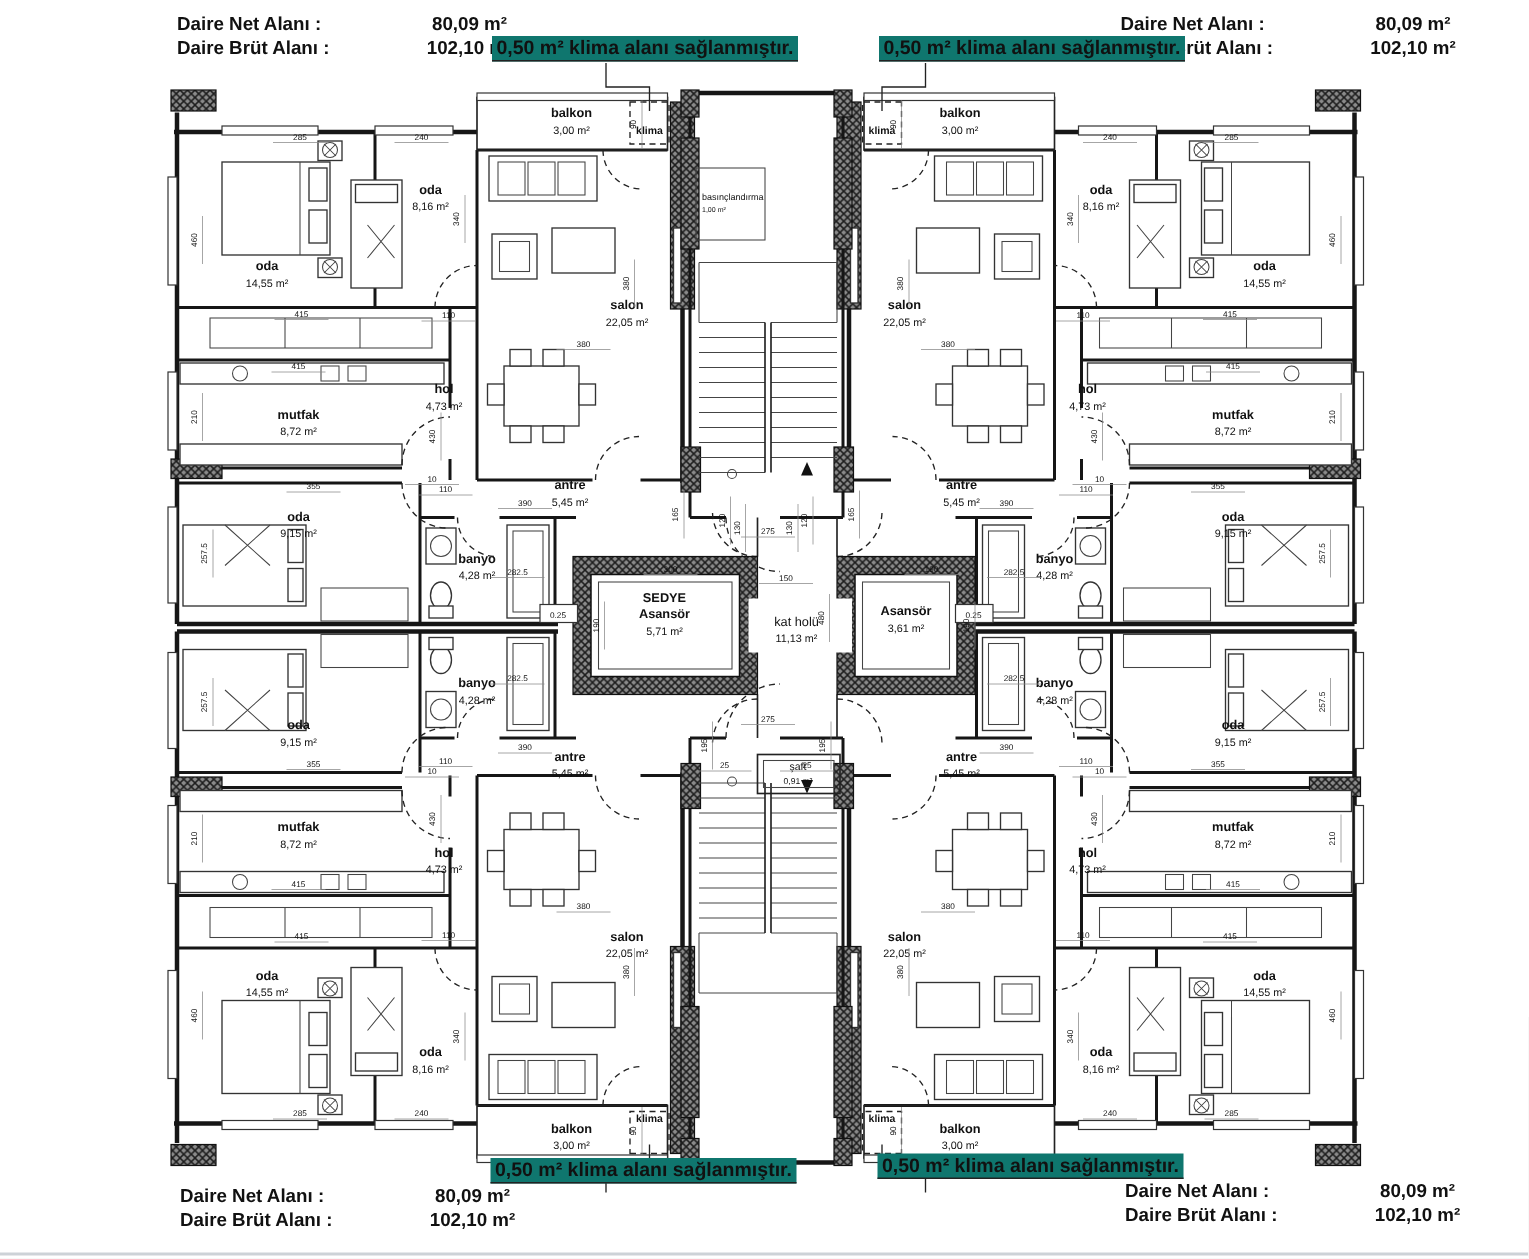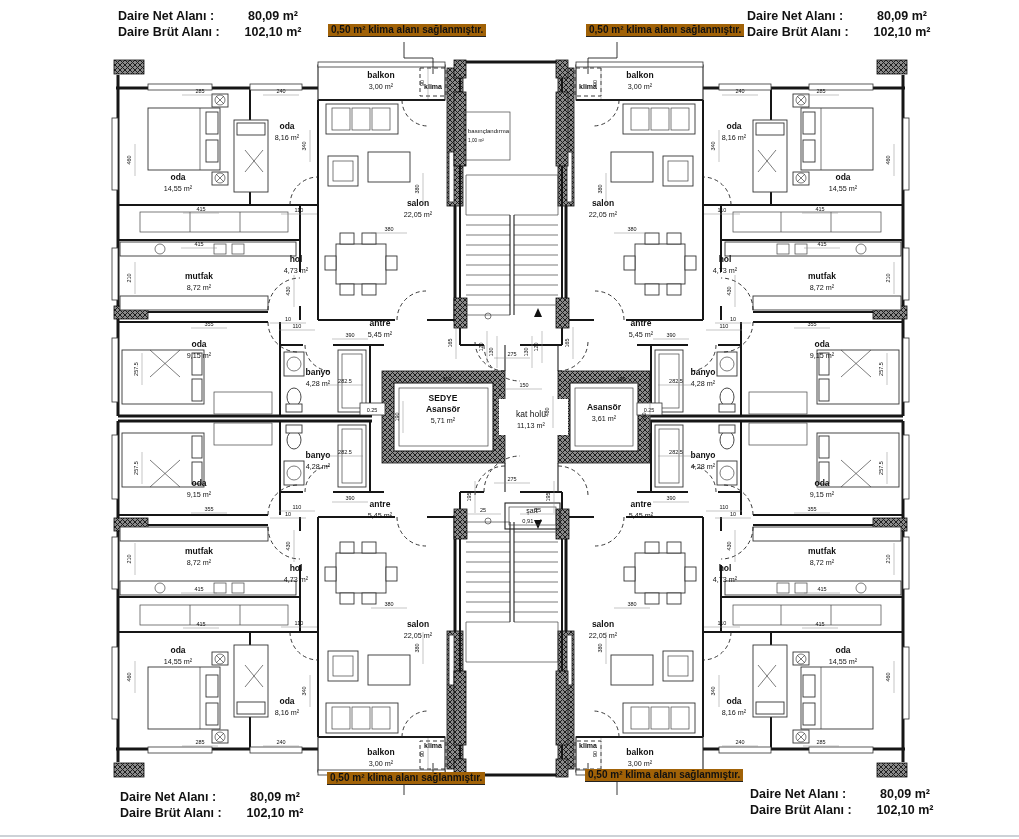--- a/index.html
+++ b/index.html
@@ -1,24 +1,24 @@
 <!DOCTYPE html>
 <html><head>
 <meta charset="utf-8">
 <style>
   html,body{margin:0;padding:0;background:#f4f4f4;}
   #stage{position:relative;width:1019px;height:839px;background:#ffffff;overflow:hidden;
          font-family:"Liberation Sans", sans-serif;color:#111;}
   #plan-svg{position:absolute;left:0;top:0;width:1019px;height:839px;}
   .corner{position:absolute;font-size:12.5px;font-weight:bold;line-height:16px;white-space:nowrap;}
-  .crow{display:flex;}
+  .crow{display:flex;gap:40px;}
   .clab{display:inline-block;width:118px;}
   .cval{display:inline-block;width:74px;text-align:center;}
-  .klima-note{position:absolute;font-size:10px;font-weight:bold;border-bottom:1px solid #222;
-              padding:0 3px 1px 3px;white-space:nowrap;background:#a16207;}
+  .klima-note{position:absolute;font-size:13px;font-weight:bold;border-bottom:1px solid #222;
+              padding:0 3px 1px 3px;white-space:nowrap;background:#0f766e;}
   .bottom-edge{position:absolute;left:0;bottom:2px;width:100%;height:2px;background:#cdd2d7;}
   
   .w3{stroke:#161616;stroke-width:3;fill:none;}
   .w2{stroke:#161616;stroke-width:2;fill:none;}
   .w1{stroke:#222222;stroke-width:1.1;fill:none;}
   .f1{stroke:#333;stroke-width:0.9;fill:#fff;}
   .f0{stroke:#444;stroke-width:0.7;fill:none;}
   .door{stroke:#222;stroke-width:0.9;fill:none;stroke-dasharray:4 3;}
   .win{stroke:#333;stroke-width:0.8;fill:#fff;}
   .hat{stroke:#111;stroke-width:0.8;}

